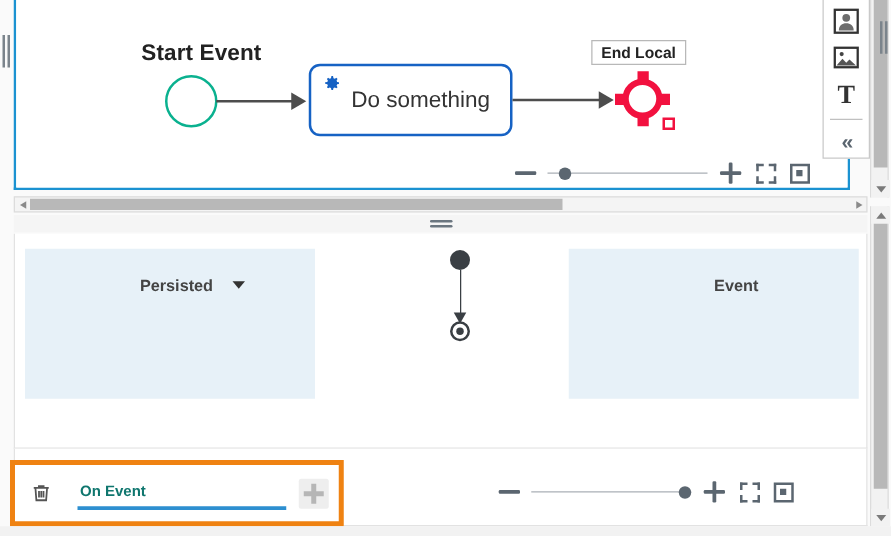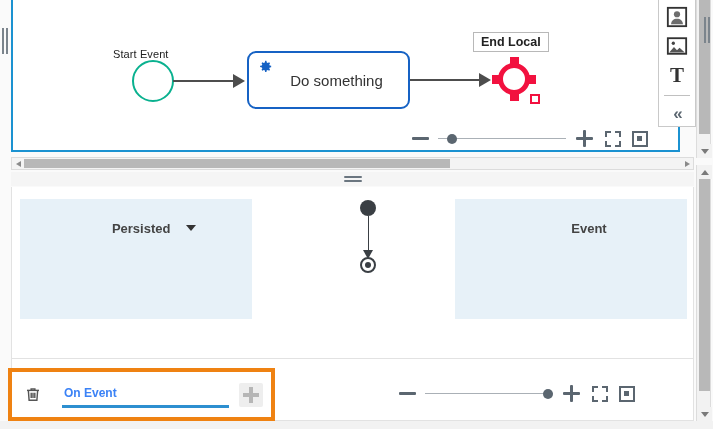--- a/index.html
+++ b/index.html
@@ -14,22 +14,22 @@
   
   .top-panel {
     position: absolute; left: 11px; top: 0; width: 669px; height: 152px;
     background: #ffffff;
     border: 2px solid #1b92d1;
     border-top: none;
   }
   .canvas-top { position:absolute; inset:0; overflow:hidden; background:#fff; }
 
   .label-start {
-    position: absolute; left: 100px; top: 48px;
-    font-size: 11px; font-weight: normal; color: #222;
+    position: absolute; left: 100px; top: 32px;
+    font-size: 18px; font-weight: bold; color: #222;
     letter-spacing: .1px;
   }
   .start-circle {
     position: absolute; left: 119px; top: 60px;
     width: 42px; height: 42px; border-radius: 50%;
     border: 2.2px solid #0ab18f; background: #fff;
   }
   .conn1 {
     position:absolute; left: 160px; top: 80px; width: 62px; height: 2px;
     background: #4d4d4d;
@@ -43,21 +43,21 @@
     position: absolute; left: 234px; top: 51px; width: 163px; height: 58px;
     border: 2.2px solid #1662c4; border-radius: 9px; background:#fff;
   }
   .task-gear {
     position: absolute; left: 8px; top: 5px; width: 17px; height: 17px;
     color:#1662c4;
   }
   .task-gear svg { display:block; }
   .task-label {
     position:absolute; left:0; right:0; top: 50%; transform: translateY(-50%);
-    text-align:center; font-size: 15px; color:#333; padding-left: 16px;
+    text-align:center; font-size: 18px; color:#333; padding-left: 16px;
   }
   .conn2 {
     position:absolute; left: 397px; top: 79px; width: 72px; height: 2px;
     background:#4d4d4d;
   }
   .arrow2 {
     position:absolute; left: 466px; top: 73px;
     width:0; height:0; border-top: 7px solid transparent;
     border-bottom: 7px solid transparent; border-left: 12px solid #4d4d4d;
   }
@@ -213,21 +213,21 @@
     position:absolute; inset: 0; display:flex; align-items:center;
     padding: 0 8px 0 12px; gap: 10px;
   }
   .trash-icon { width: 18px; height: 19px; color:#555; flex: 0 0 auto; }
   .event-field {
     position:relative; flex: 1; height: 26px; margin-left: 10px;
   }
   .event-input {
     width: 100%; height: 22px; border:none; outline:none;
     font-family:"Liberation Sans", sans-serif; font-size: 12px;
-    font-weight: bold; color:#3b82f6; background:transparent; padding-left: 2px;
+    font-weight: bold; color:#0f766e; background:transparent; padding-left: 2px;
   }
   .event-underline {
     position:absolute; left:0; bottom: 0px; width: 100%; height: 2.5px;
     background:#2d8fd0;
   }
   .add-btn {
     position:relative; width: 24px; height: 24px; background:#eeeeee;
     border-radius:2px; flex: 0 0 auto;
   }
   .add-btn::before, .add-btn::after { content:""; position:absolute; background:#b6b6b6; }

